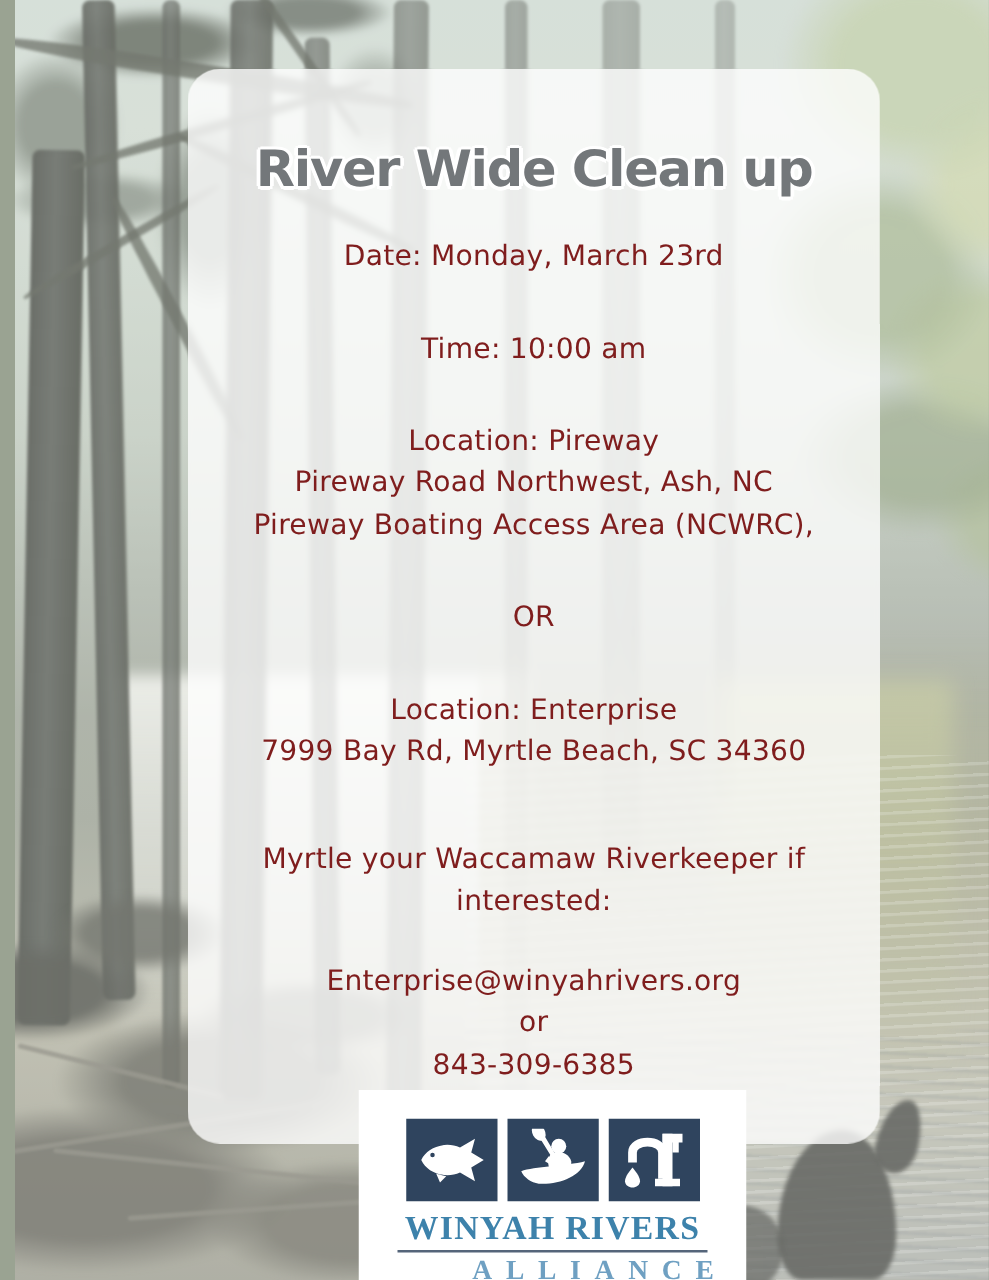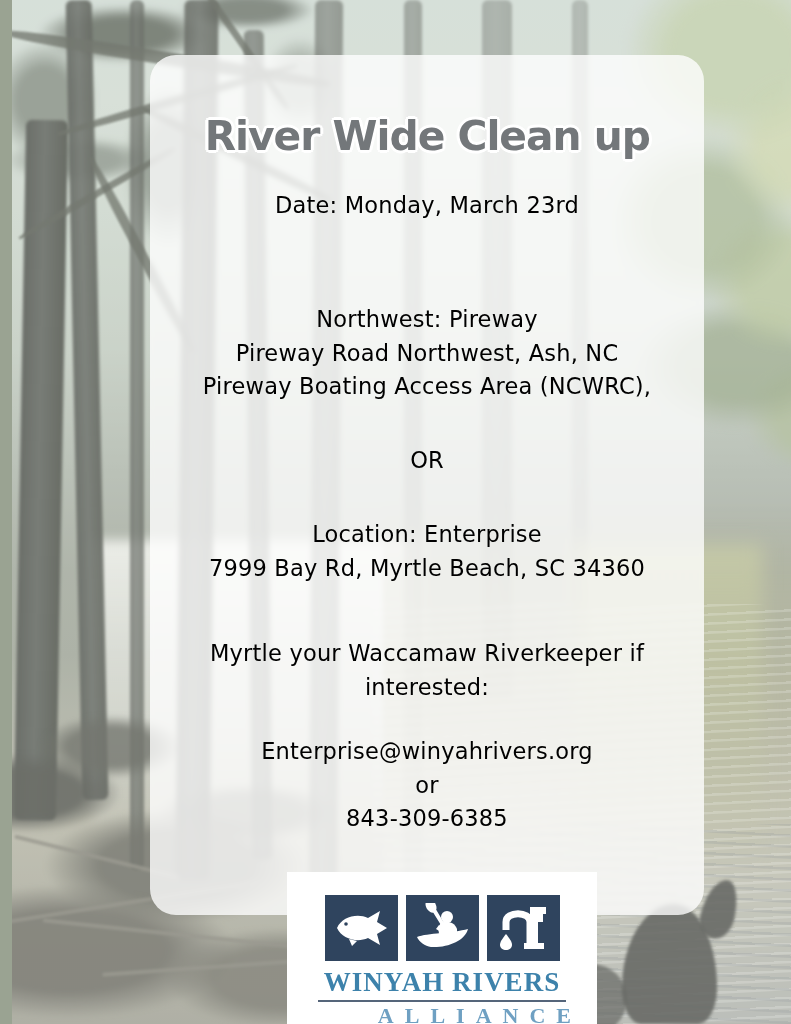--- a/index.html
+++ b/index.html
@@ -173,21 +173,21 @@
       -2px -2px 0 #ffffff,  2px -2px 0 #ffffff,
       -2px  2px 0 #ffffff,  2px  2px 0 #ffffff,
       -3px  0   0 #ffffff,  3px  0   0 #ffffff,
        0   -3px 0 #ffffff,  0    3px 0 #ffffff;
     white-space:nowrap;
   }
 
   .line{
     font-family:"DejaVu Sans", sans-serif;
     font-size:22.5px;
-    color:#000000;
+    color:#7f1d1d;
     line-height:1.5;
     text-align:center;
     letter-spacing:.2px;
     white-space:nowrap;
   }
   .gap-m{height:30px;}
   .gap-l{height:40px;}
   .gap-xl{height:52px;}
 
   
@@ -273,23 +273,24 @@
   <div class="panel"></div>
 
   <div class="content">
 
     <div class="title">River Wide Clean up</div>
 
     <div class="gap-m"></div>
     <div class="line">Date: Monday, March 23rd</div>
 
     <div class="gap-l"></div>
+    <div class="line">Time: 10:00 am</div>
 
     <div class="gap-l"></div>
-    <div class="line">Northwest: Pireway</div>
+    <div class="line">Location: Pireway</div>
     <div class="line">Pireway Road Northwest, Ash, NC</div>
     <div class="line">Pireway Boating Access Area (NCWRC),</div>
 
     <div class="gap-l"></div>
     <div class="line">OR</div>
 
     <div class="gap-l"></div>
     <div class="line">Location: Enterprise</div>
     <div class="line">7999 Bay Rd, Myrtle Beach, SC 34360</div>
 

